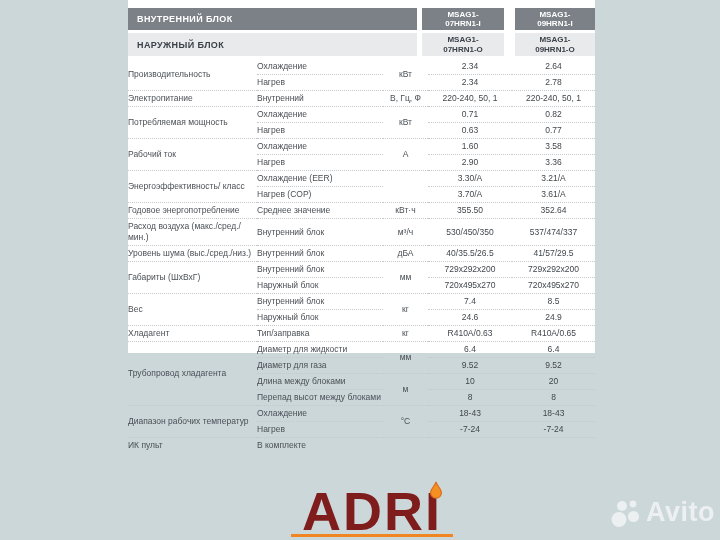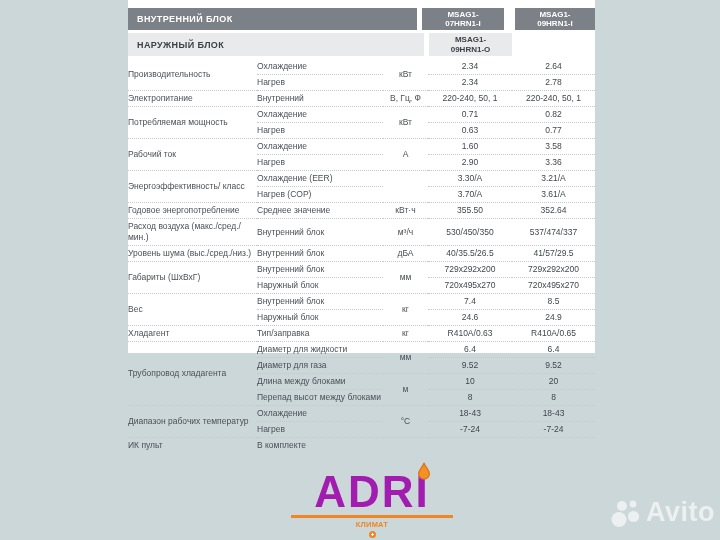--- a/index.html
+++ b/index.html
@@ -46,22 +46,22 @@
   td.param { padding-left:9px; padding-right:8px; }
   td.sub   { padding-left:5px; padding-right:4px;margin-top:34px; }
   td.unit  { text-align:center; }
   td.val   { text-align:center; color:#41474d; }
   
   .adri {
     position:absolute; left:288px; top:470px; width:168px;
     display:flex; flex-direction:column; align-items:center;
   }
   .adri-word {
-    position:relative; font-size:44px; font-weight:bold; line-height:44px;
-    color:#a21caf; letter-spacing:2px;
+    position:relative; font-size:54px; font-weight:bold; line-height:44px;
+    color:#7f1d1d; letter-spacing:2px;margin-top:19px;
   }
   .adri-flame { position:absolute; top:-8px; right:-2px; }
   .adri-rule { width:162px; height:3px; background:#f08622; margin-top:1px; }
   .adri-tagline {
     margin-top:2px; display:flex; align-items:center; gap:2px;
     font-size:7.5px; font-weight:bold; color:#f08622; letter-spacing:.2px;
     white-space:nowrap;
     flex-direction:column;
   }
   .tag-dot {
@@ -86,20 +86,21 @@
   <div class="panel">
 
     <div class="hdr-row dark">
       <div class="hdr-label">ВНУТРЕННИЙ БЛОК</div>
       <div class="hdr-col">MSAG1-07HRN1-I</div>
       <div class="hdr-col">MSAG1-09HRN1-I</div>
     </div>
 
     <div class="hdr-row light">
       <div class="hdr-label">НАРУЖНЫЙ БЛОК</div>
+      <div class="hdr-col">MSAG1-07HRN1-O</div>
       <div class="hdr-col">MSAG1-09HRN1-O</div>
     </div>
 
     <table class="spec">
       <colgroup>
         <col class="c-param">
           <col class="c-sub">
           <col class="c-unit">
         <col class="c-v1">
           <col class="c-v2">

